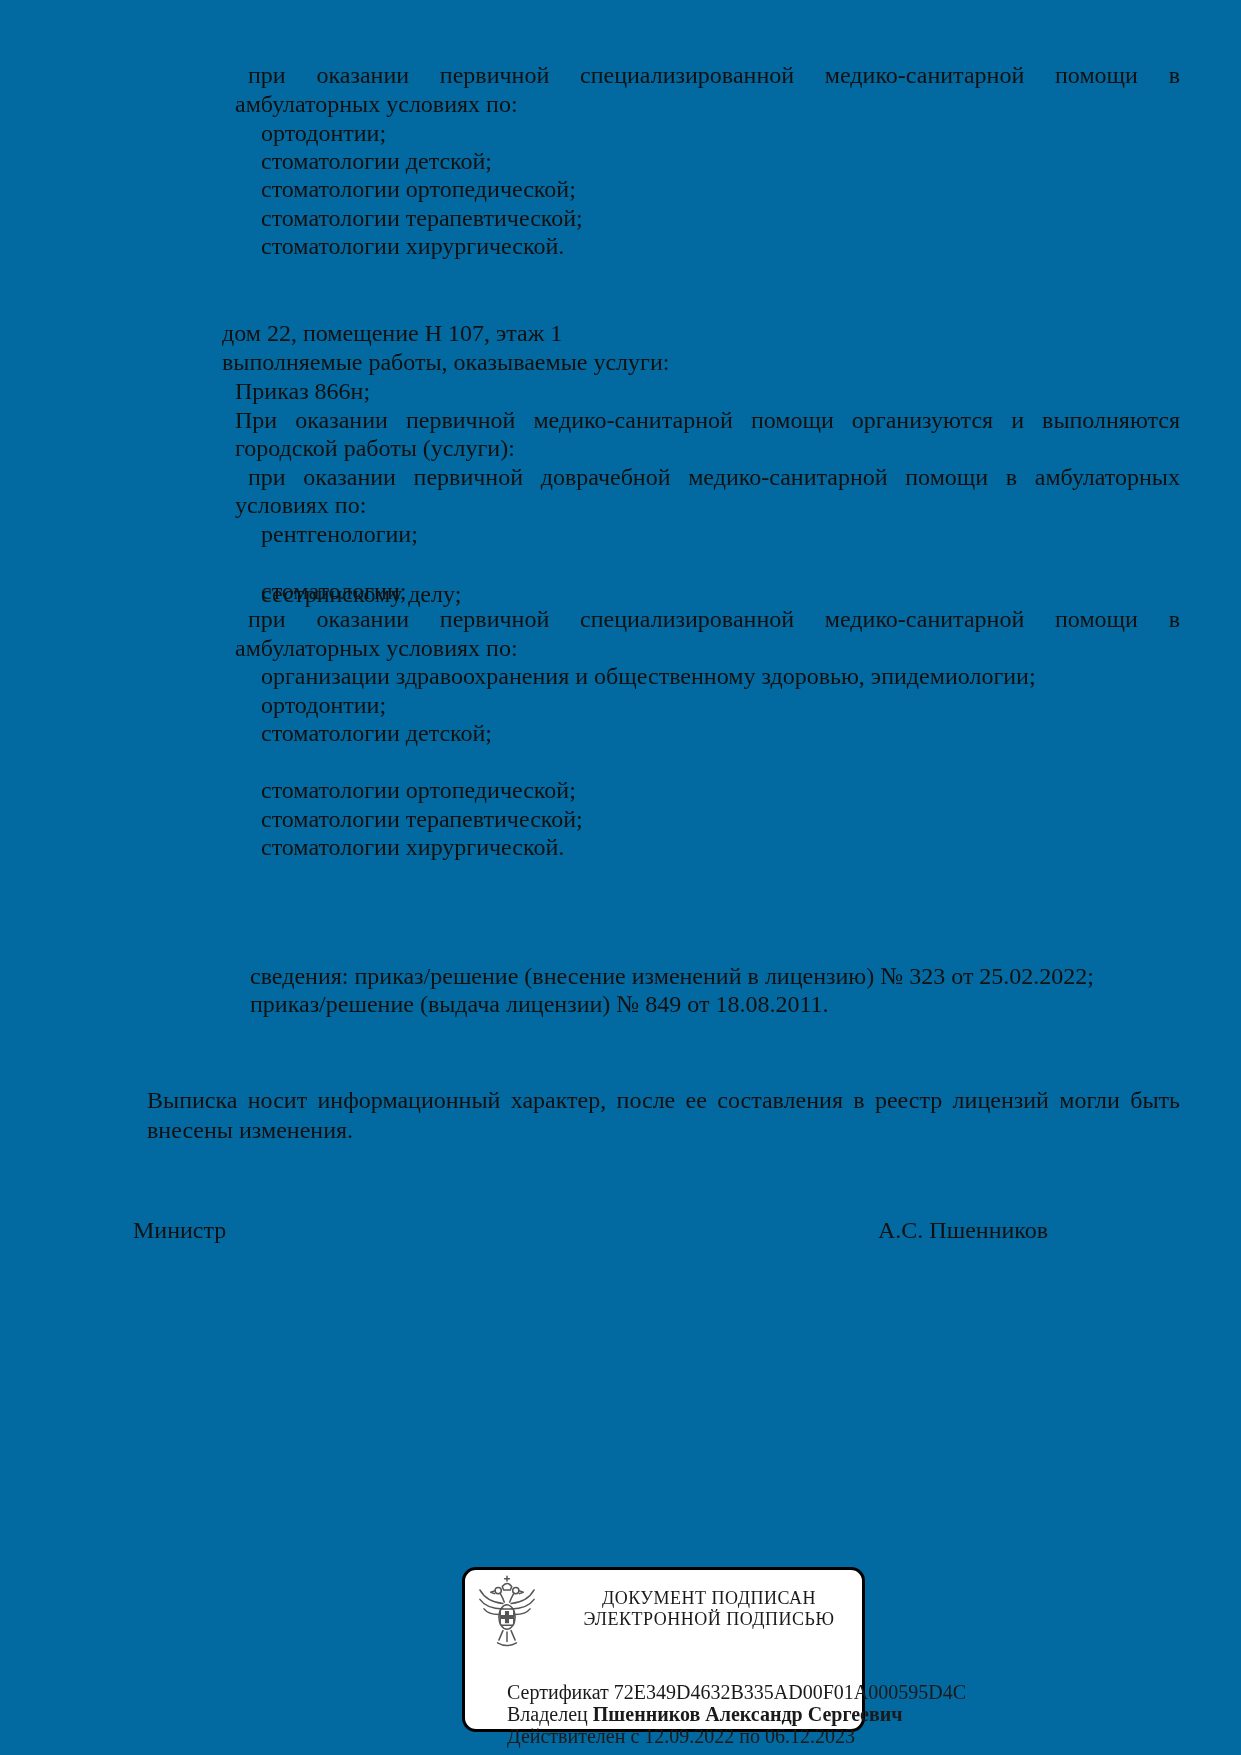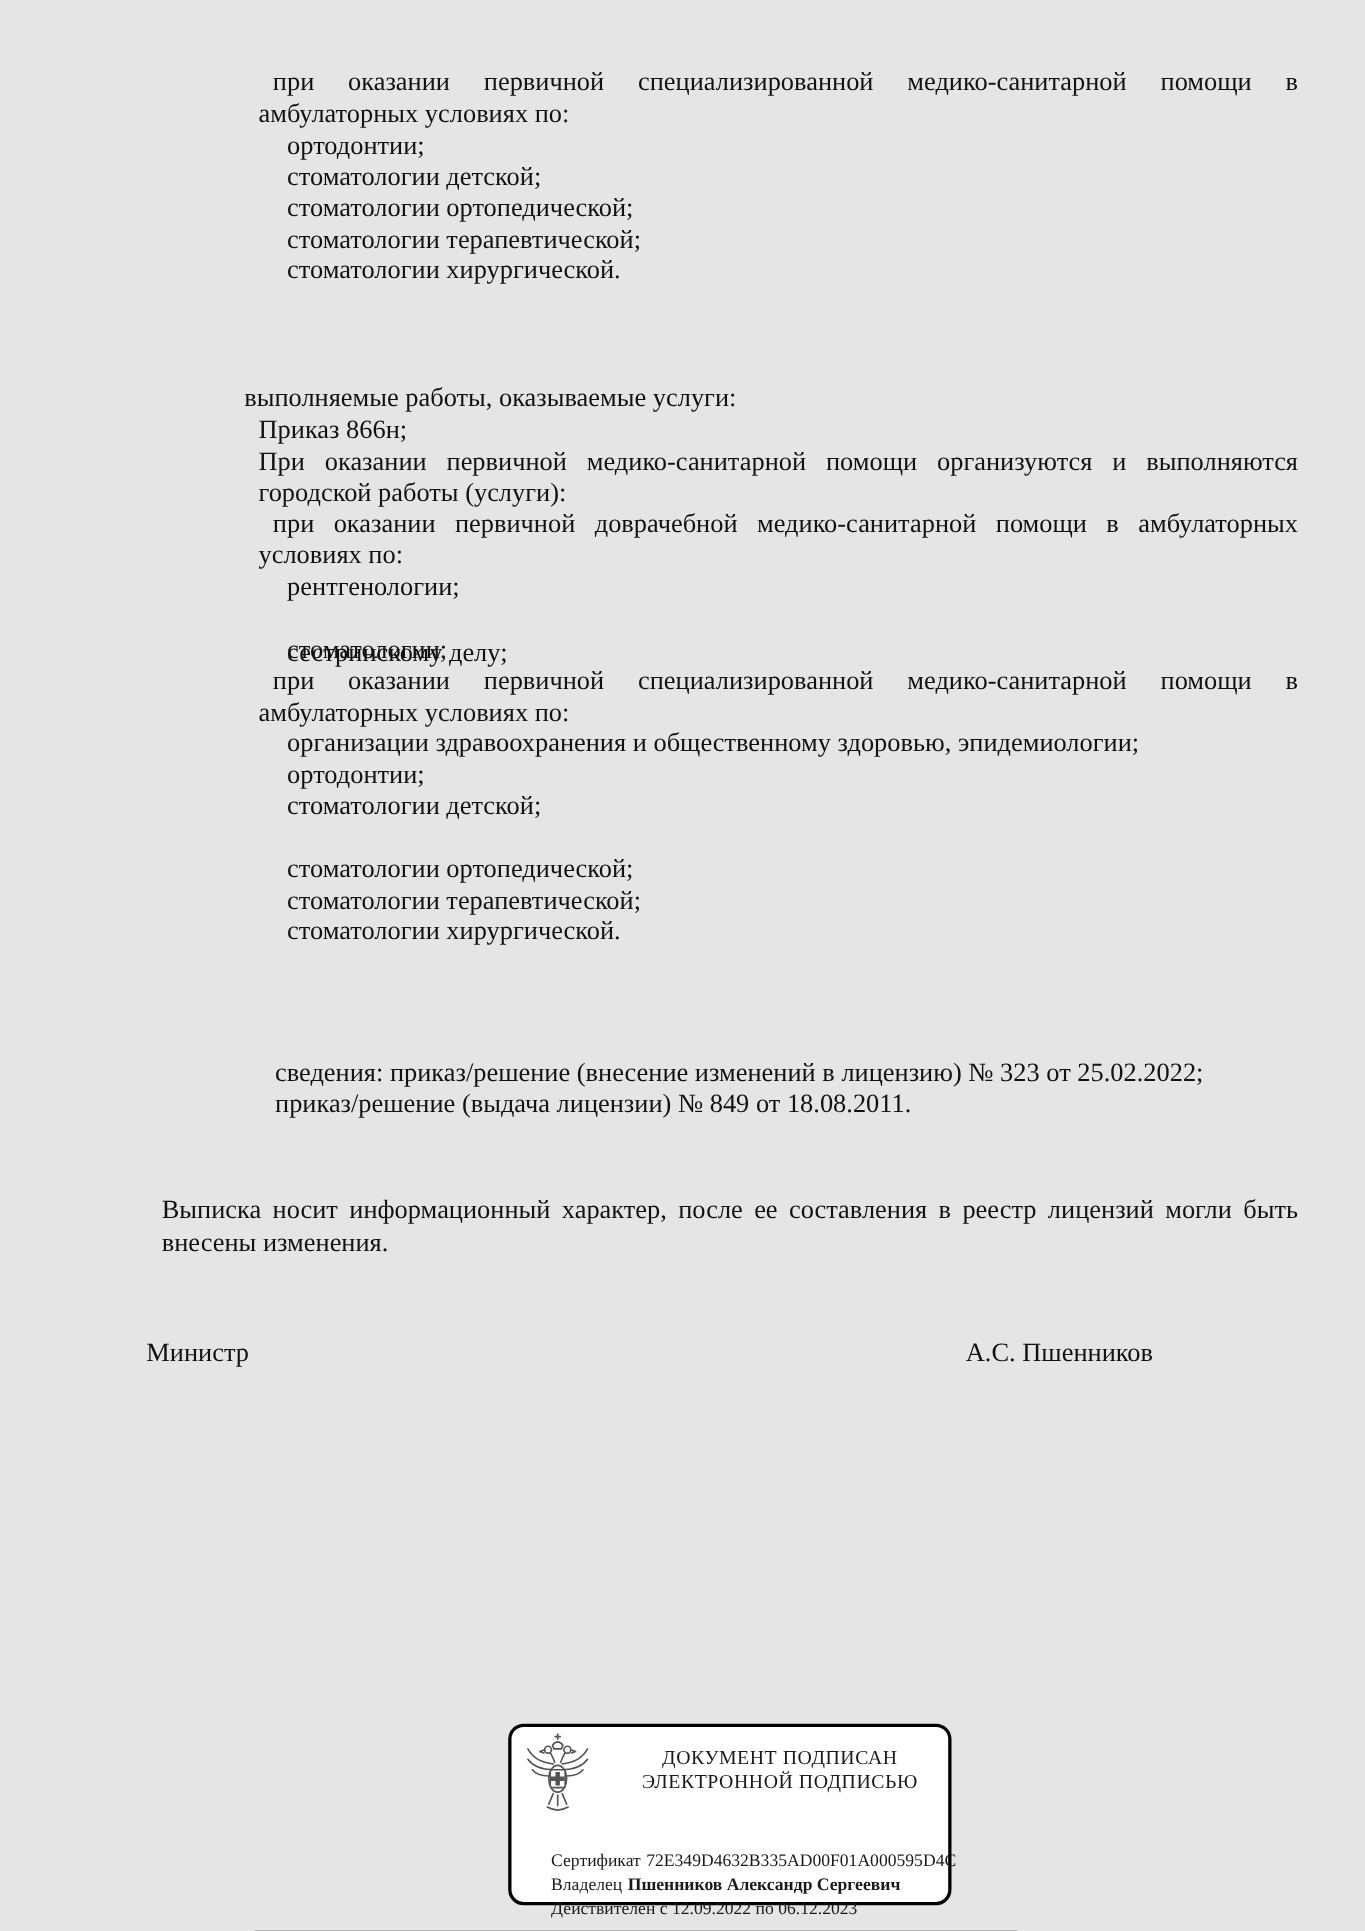--- a/index.html
+++ b/index.html
@@ -1,18 +1,18 @@
 <!DOCTYPE html>
 <html><head>
 <meta charset="utf-8">
 <style>
   html,body { margin:0; padding:0; background:#888; }
   .page {
     position:relative; width:1241px; height:1755px; margin:0 auto;
-    background:#e5e5e5; overflow:hidden;
+    background:#0369a1; overflow:hidden;
     font-family:"Liberation Serif","DejaVu Serif",serif; color:#111;
   }
   .ln {
     position:absolute; font-size:24px; line-height:28px; white-space:pre;
   }
   .ln.j {
     white-space:normal; text-align:justify; text-align-last:justify;
   }
   
   .stamp {
@@ -20,39 +20,40 @@
     box-sizing:border-box; border:3px solid #000; border-radius:14px;
     background:#fff;
   }
   .stamp-emblem { position:absolute; left:8px; top:5px; width:68px; height:80px; }
   .stamp-title {
     position:absolute; left:98px; top:18px; width:292px;
     text-align:center; font-size:18px; line-height:21px; color:#1a1a1a;
     letter-spacing:0.5px;
   }
   .stamp-line {
-    position:absolute; left:12px; font-size:16px; line-height:20px; color:#1a1a1a;
+    position:absolute; left:12px; font-size:20px; line-height:20px; color:#1a1a1a;
     white-space:pre;
   }
   .stamp-line .lbl { margin-right:5px; }
   .stamp-line .bold { font-weight:bold; }
 </style>
 </head>
 <body>
 
 <div class="page">
 
   <div class="ln j" style="top:61px;left:235px;width:945px;text-indent:13px">при оказании первичной специализированной медико-санитарной помощи в</div>
   <div class="ln" style="top:90px;left:235px">амбулаторных условиях по:</div>
   <div class="ln" style="top:119px;left:261px">ортодонтии;</div>
   <div class="ln" style="top:147px;left:261px">стоматологии детской;</div>
   <div class="ln" style="top:175px;left:261px">стоматологии ортопедической;</div>
   <div class="ln" style="top:204px;left:261px">стоматологии терапевтической;</div>
   <div class="ln" style="top:232px;left:261px">стоматологии хирургической.</div>
 
+  <div class="ln" style="top:319px;left:222px">дом 22, помещение Н 107, этаж 1</div>
   <div class="ln" style="top:348px;left:222px">выполняемые работы, оказываемые услуги:</div>
 
   <div class="ln" style="top:377px;left:235px">Приказ 866н;</div>
   <div class="ln j" style="top:406px;left:235px;width:945px">При оказании первичной медико-санитарной помощи организуются и выполняются</div>
   <div class="ln" style="top:434px;left:235px">городской работы (услуги):</div>
   <div class="ln j" style="top:463px;left:235px;width:945px;text-indent:13px">при оказании первичной доврачебной медико-санитарной помощи в амбулаторных</div>
   <div class="ln" style="top:491px;left:235px">условиях по:</div>
   <div class="ln" style="top:520px;left:261px">рентгенологии;</div>
   <div class="ln" style="top:580px;left:261px">сестринскому делу;</div>
   <div class="ln" style="top:577px;left:261px">стоматологии;</div>

